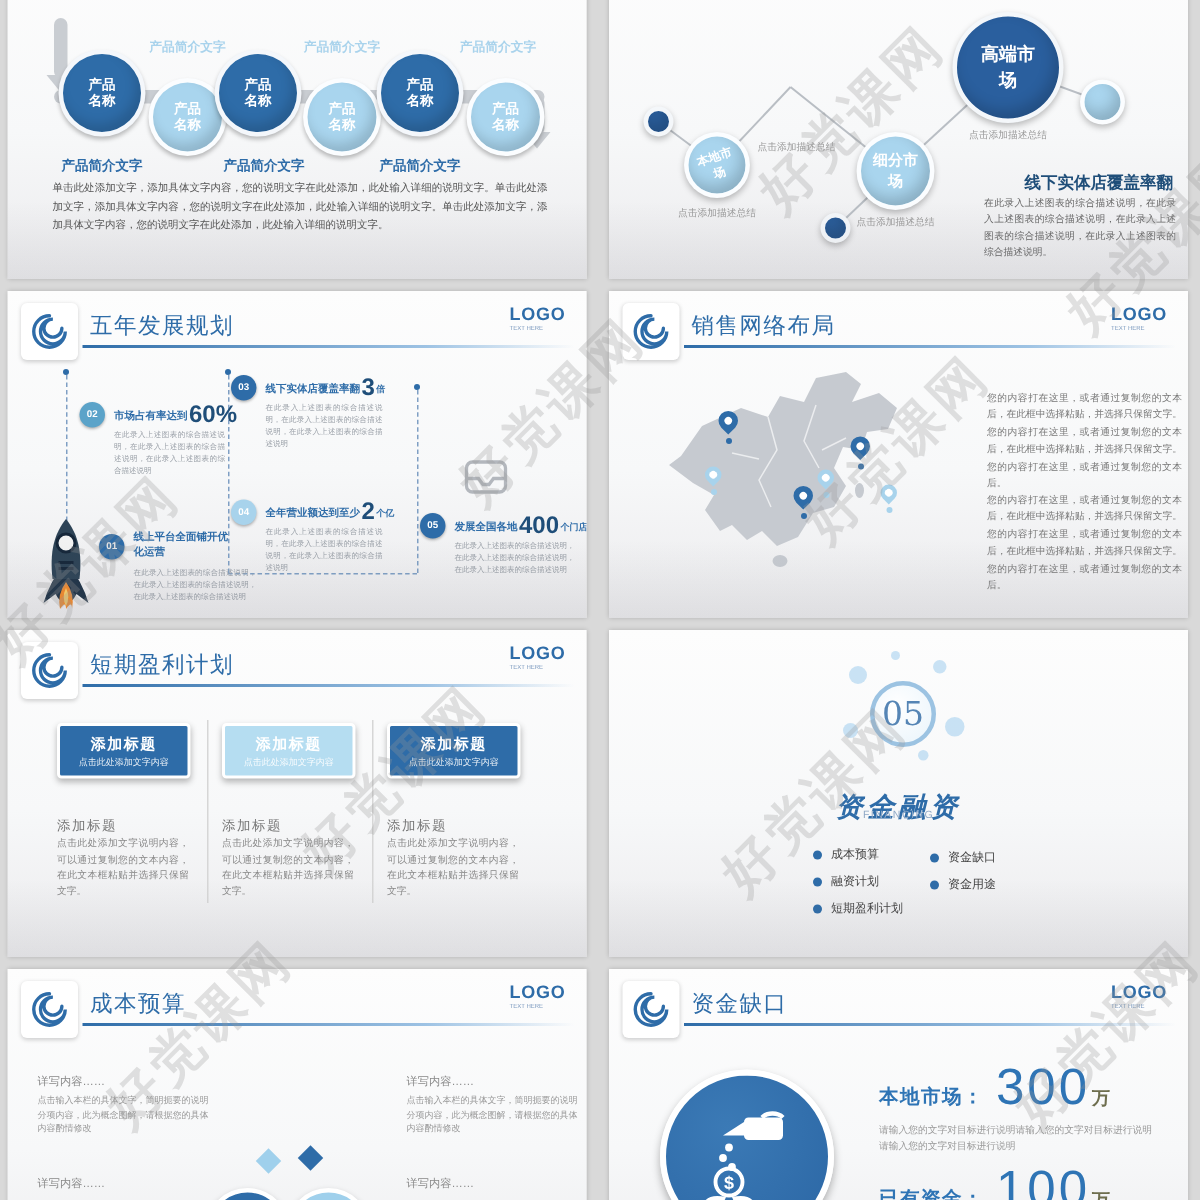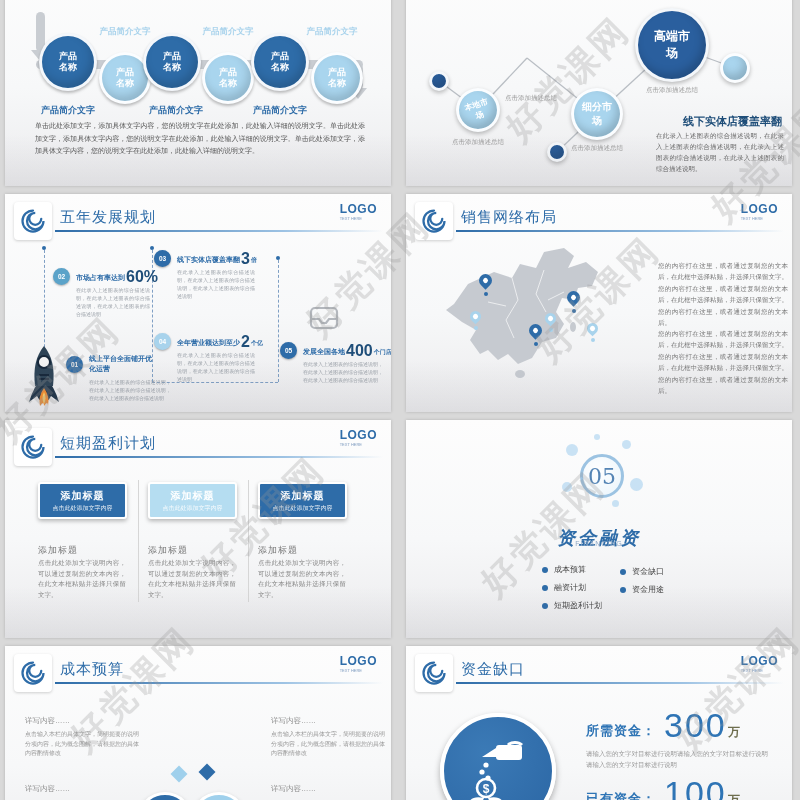--- a/index.html
+++ b/index.html
@@ -392,21 +392,21 @@
         <circle cx="24" cy="30" r="2.6" fill="#fff"></circle>
           <circle cx="20" cy="37" r="2.6" fill="#fff"></circle>
           <circle cx="26" cy="43" r="2.6" fill="#fff"></circle>
         <circle cx="24" cy="53" r="9" fill="none" stroke="#fff" stroke-width="2.6"></circle>
         <text x="24" y="57.5" font-size="12" font-weight="bold" fill="#fff" text-anchor="middle" font-family="'Liberation Sans', sans-serif">$</text>
         <path d="M22 63 Q8 60 6 70 Q18 74 22 63 Z" fill="#fff"></path>
         <path d="M26 63 Q40 60 42 70 Q30 74 26 63 Z" fill="#fff"></path>
       </svg>
     </div>
 
-    <div class="fund-label" style="left:180px;top:76px;">所需资金：</div>
+    <div class="fund-label" style="left:180px;top:76px;">本地市场：</div>
     <div class="fund-value" style="left:258px;top:62px;">300</div>
     <div class="fund-unit" style="left:322px;top:78px;">万</div>
     <div class="fund-desc" style="left:180px;top:102px;">请输入您的文字对目标进行说明请输入您的文字对目标进行说明请输入您的文字对目标进行说明</div>
     <div class="fund-label" style="left:180px;top:144px;">已有资金：</div>
     <div class="fund-value" style="left:258px;top:130px;">100</div>
     <div class="fund-unit" style="left:322px;top:146px;">万</div>
   </div>
 
   <div class="wm" style="left:490px;top:55px;">好党课网</div>
   <div class="wm" style="left:695px;top:135px;">好党课网</div>

